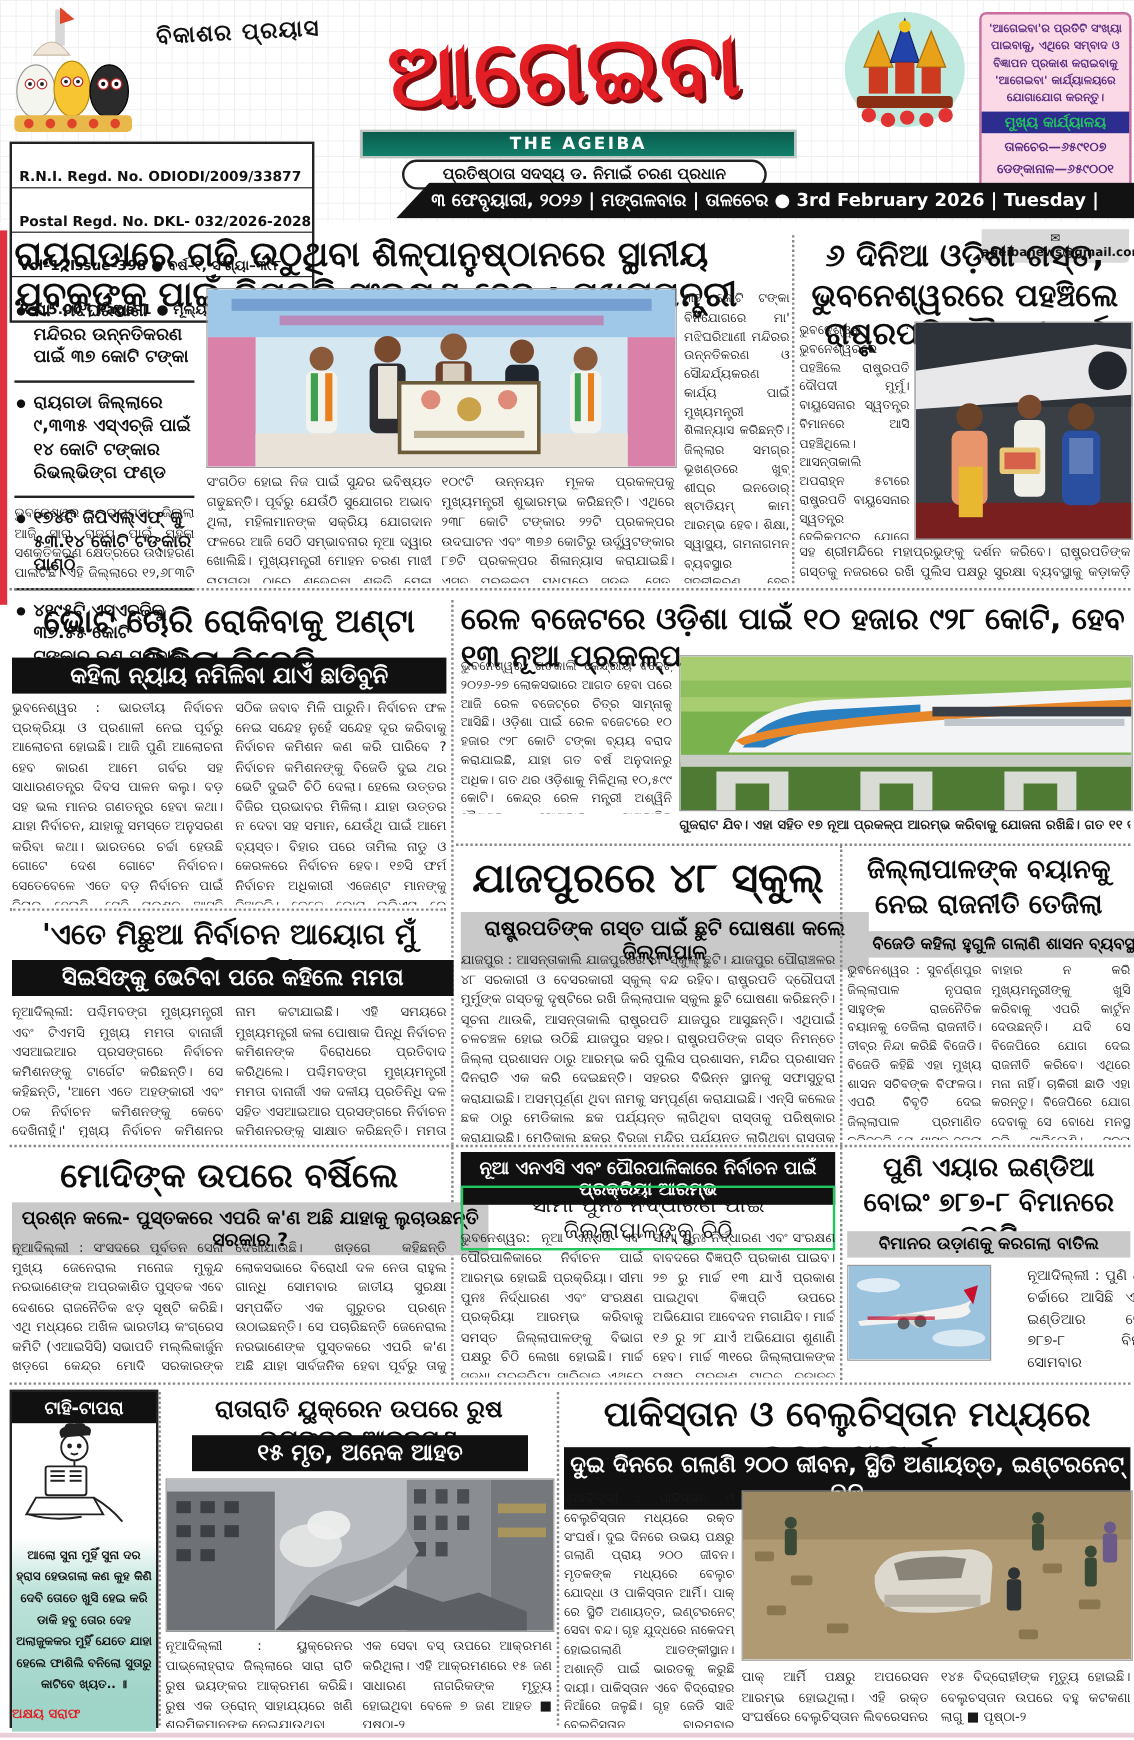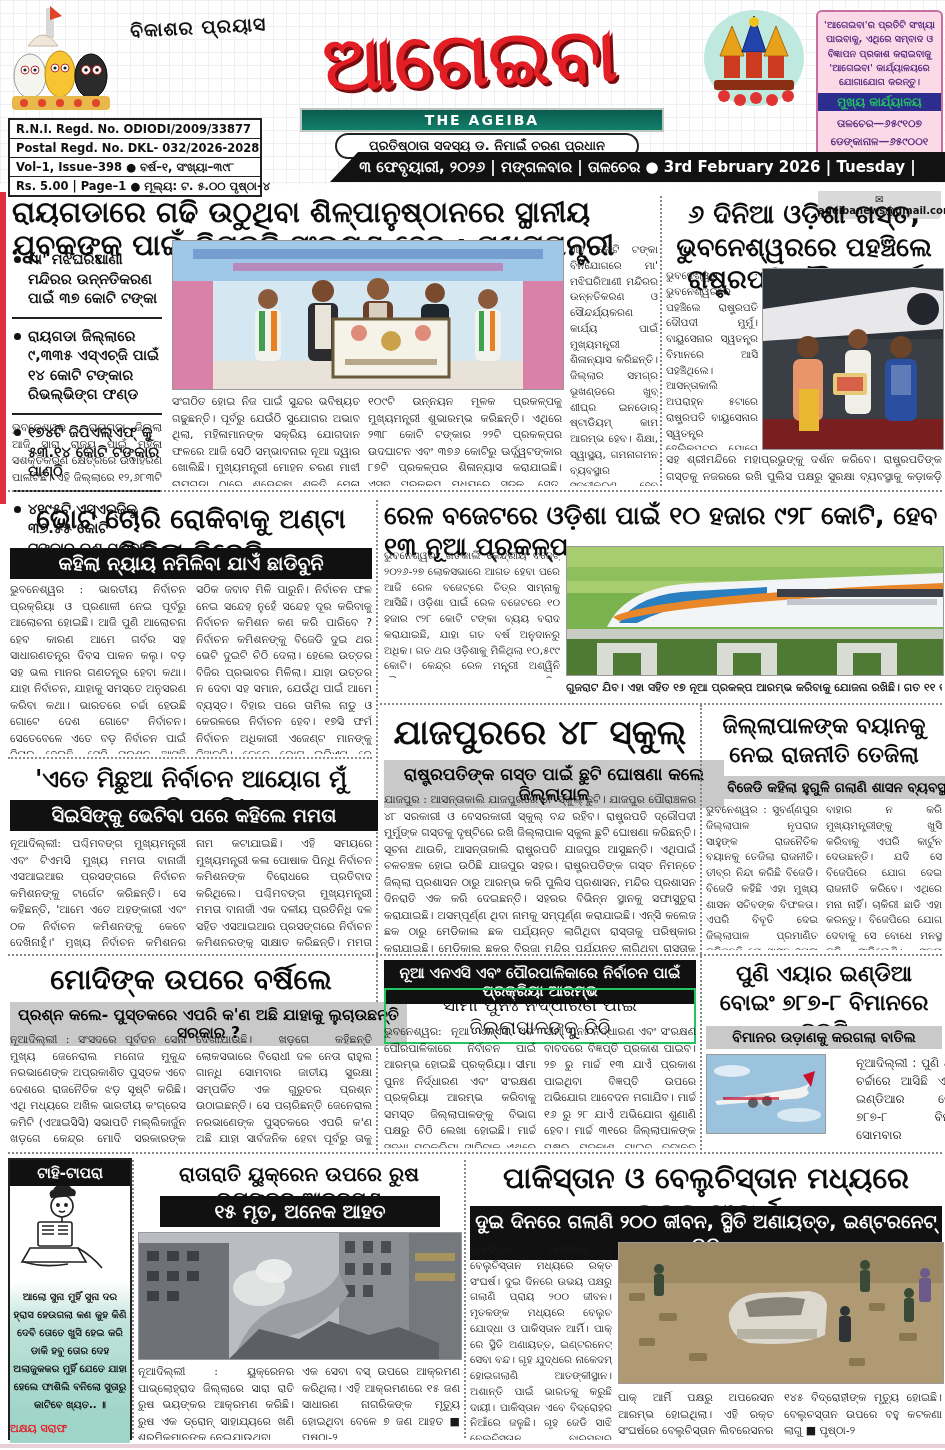--- a/index.html
+++ b/index.html
@@ -10,21 +10,21 @@
     background-image:linear-gradient(#eef0f2 1px,transparent 1px),linear-gradient(90deg,#eef0f2 1px,transparent 1px);
     background-size:13px 13px;}
   .slogan{font-weight:bold;font-size:19px;transform:rotate(-3deg);letter-spacing:1px;}
   .logo{font-weight:800;font-size:74px;color:#e31e24;line-height:1;
     text-shadow:3px 3px 0 #7a0c10, -1px -1px 0 #fff;transform:rotate(-2deg);}
   .logo-band{background:linear-gradient(#0b5b4d,#11806b);color:#fff;text-align:center;
     font-weight:bold;font-size:14px;letter-spacing:2px;border:2px solid #bfc6c2;}
   .founder{border:2px solid #222;border-radius:18px;background:#fff;text-align:center;
     font-weight:bold;font-size:13px;padding:3px 10px;}
   .infobox{border:2px solid #222;background:#fff;font-weight:bold;font-size:11.5px;}
-  .infobox .row{padding:2px 6px;border-bottom:1.5px solid #222;white-space:nowrap;}
+  .infobox .row{padding:2px 6px;border-bottom:1.5px solid #222;white-space:nowrap;margin-top:18px;}
   .infobox .row:last-child{border-bottom:none;}
   .datebar{background:#121212;color:#fff;font-weight:bold;font-size:15px;text-align:center;
     line-height:30px;clip-path:polygon(28px 0,100% 0,100% 100%,0 100%);}
   .contact{background:#fbd9e6;border:2px solid #c86fa0;border-radius:6px;text-align:center;}
   .contact .blurb{color:#5a2d82;font-size:9.5px;font-weight:bold;padding:6px 4px 4px;line-height:1.5;}
   .contact .office{background:#2d2d8f;color:#22c55e;font-weight:bold;font-size:12px;padding:2px 0;}
   .contact .phones{color:#5a2d82;font-weight:bold;font-size:10.5px;line-height:1.7;padding:4px 0;}
   .contact .email{background:#d9d9d9;color:#111;font-weight:bold;font-size:10px;padding:3px 0;border-radius:0 0 4px 4px;}
   h1,h2,h3{margin:0;font-weight:800;color:#0d0d0d;}
   .hl-xl{font-size:29px;line-height:1.15;}

